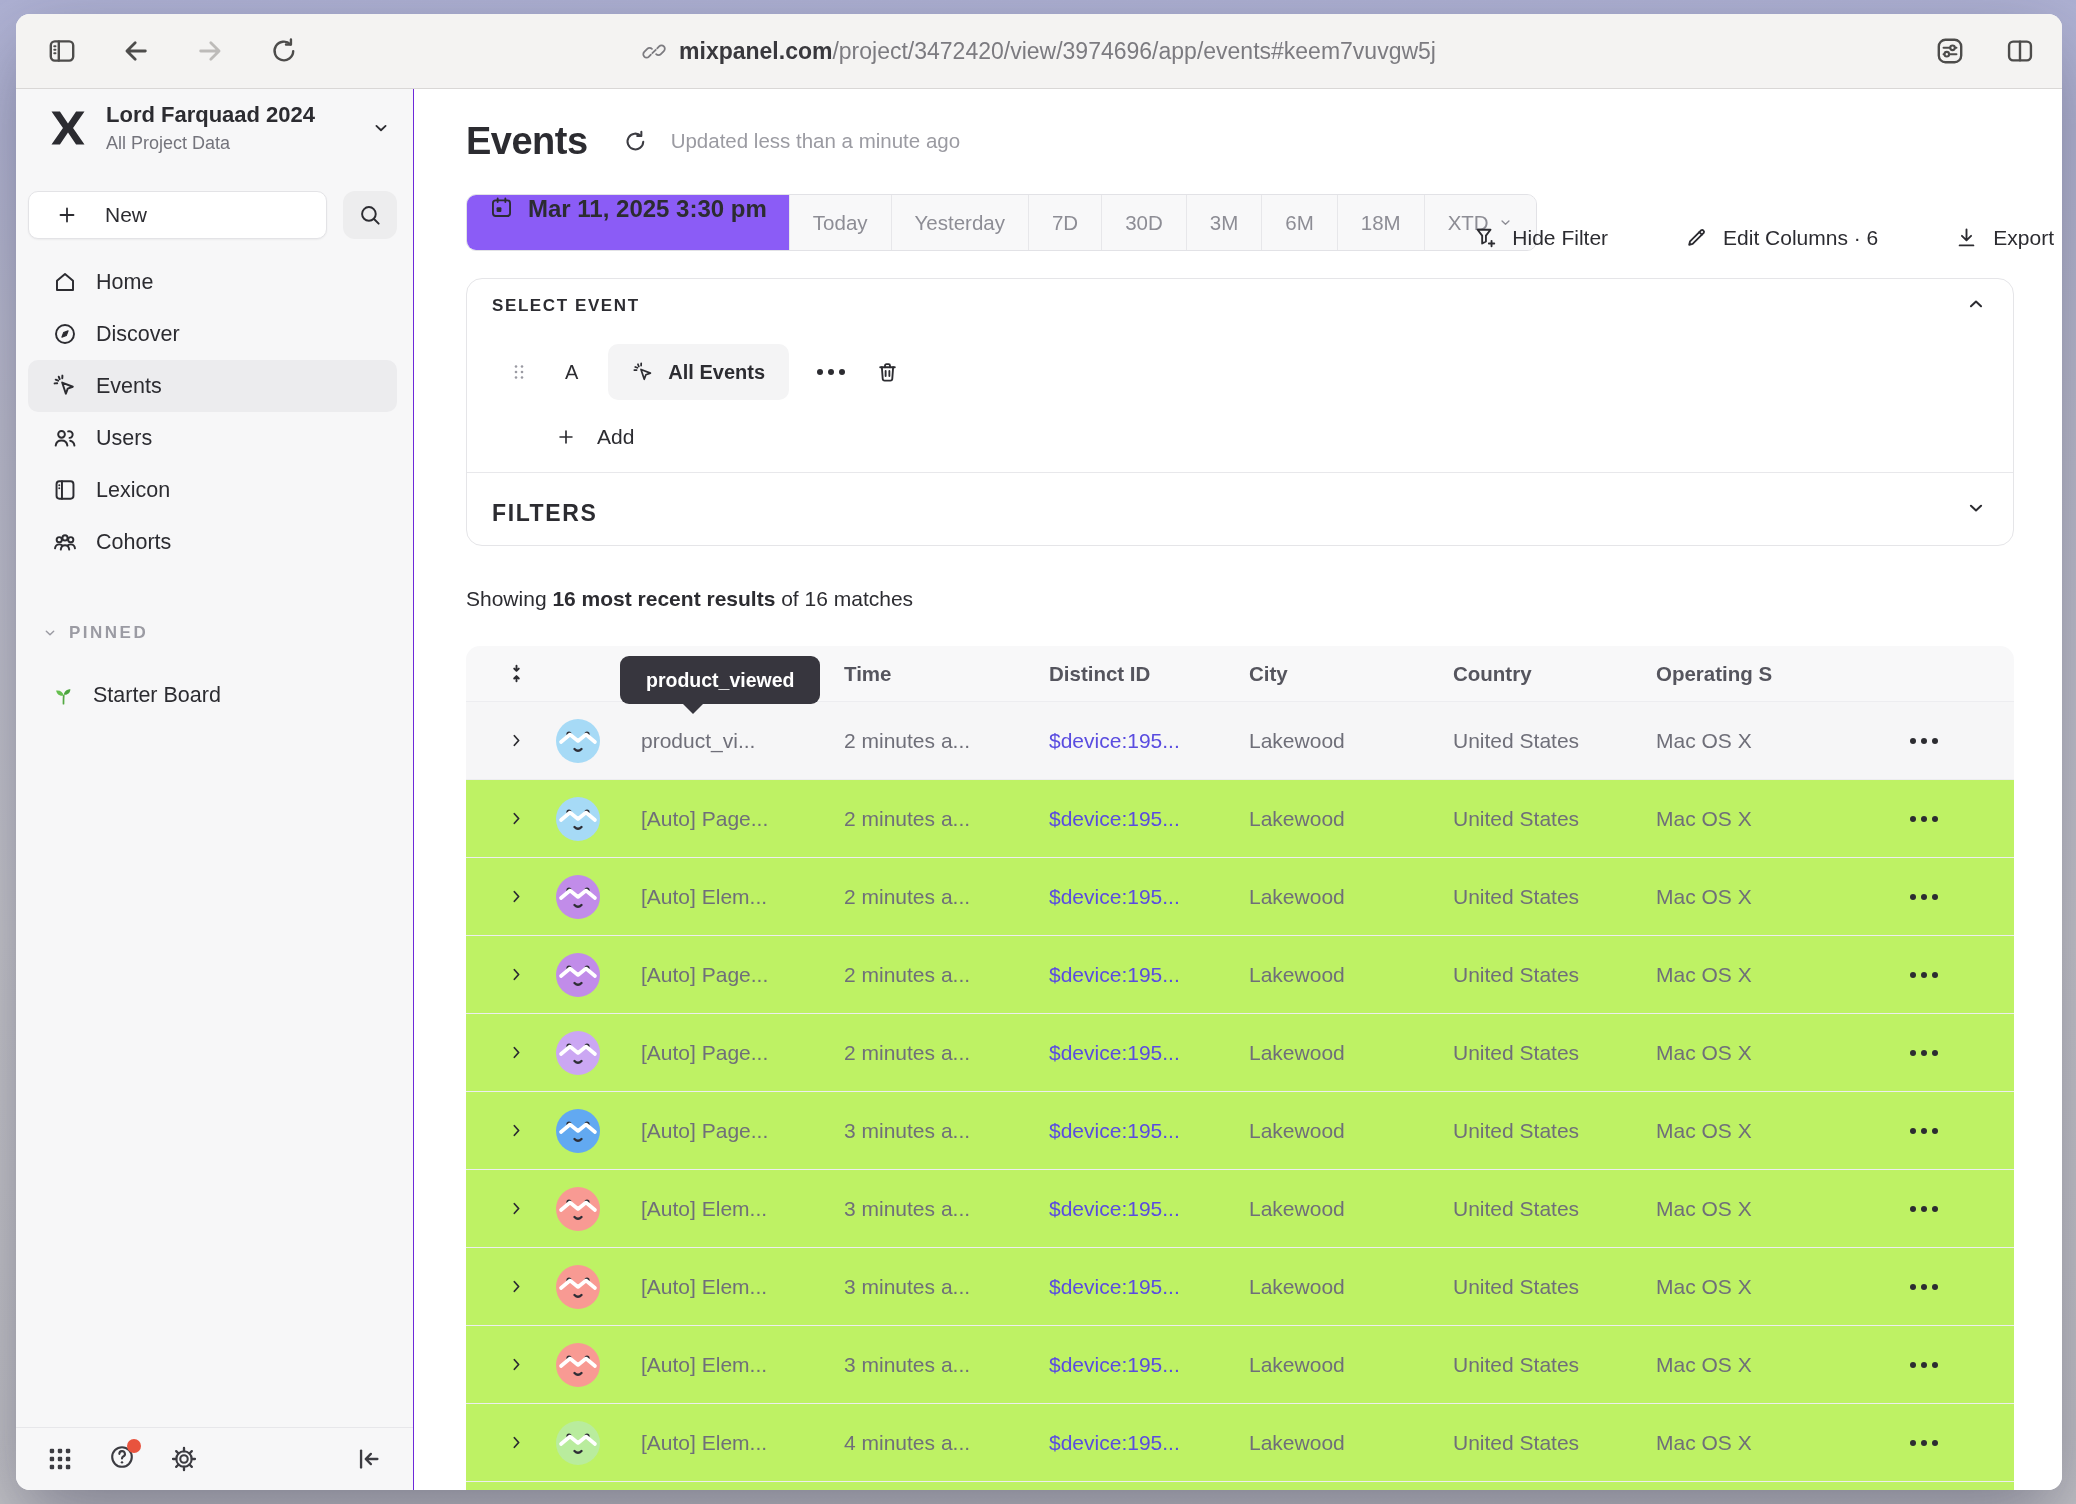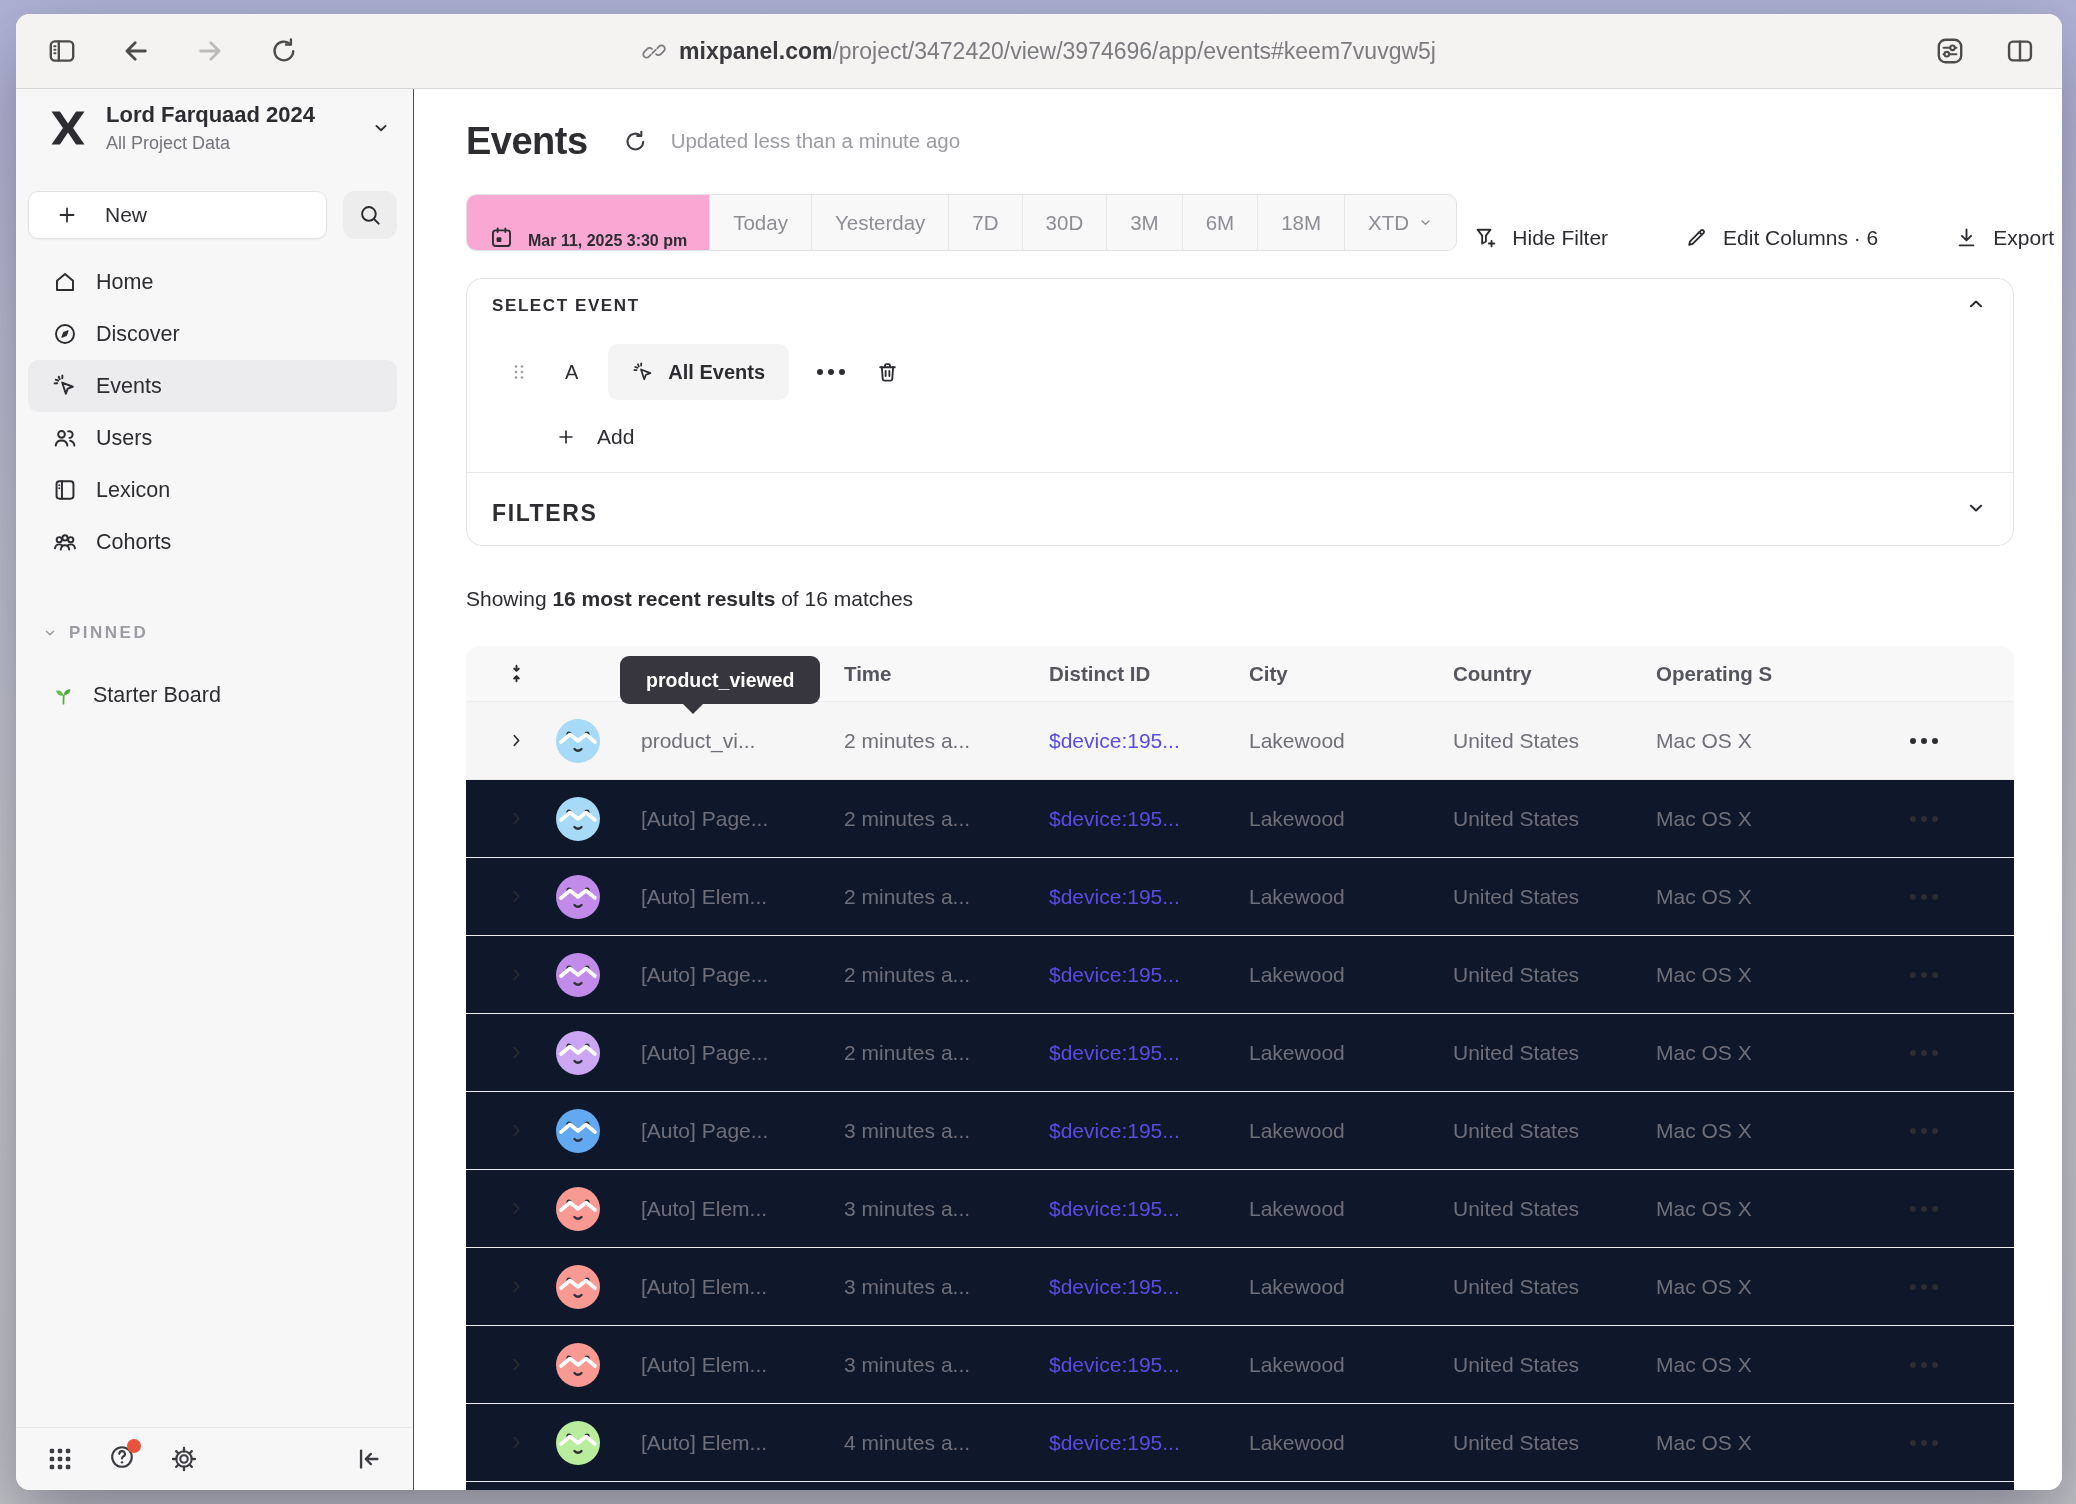--- a/index.html
+++ b/index.html
@@ -71,22 +71,22 @@
 
   
   .page-head{position:absolute;left:52px;top:24px;height:56px;display:flex;align-items:center;}
   .page-head h1{margin:0;font-size:38px;font-weight:700;letter-spacing:-.5px;}
   .refresh-btn{margin-left:34px;width:27px;height:27px;color:#3c3c42;}
   .updated{margin-left:22px;font-size:20.5px;color:#9b9ba2;}
 
   
   .date-bar{position:absolute;left:52px;top:105px;height:55px;display:flex;align-items:stretch;
     border:1px solid #e2e2e6;border-radius:10px;overflow:hidden;background:#f8f8f9;}
-  .seg-current{display:flex;align-items:flex-end;gap:14px;padding:0 22px;background:#f9a8d4;
-    font-size:16px;font-weight:600;white-space:nowrap;}
+  .seg-current{display:flex;align-items:flex-start;gap:14px;padding:0 22px;background:#8b5cf6;
+    font-size:24px;font-weight:600;white-space:nowrap;}
   .cal-ic{width:25px;height:25px;}
   .presets{display:contents;}
   .seg{display:flex;align-items:center;gap:9px;padding:0 23px;font-size:20.5px;color:#8d8d95;
     border-left:1px solid #e7e7ea;background:#f8f8f9;white-space:nowrap;}
   .seg-chev{width:15px;height:15px;color:#8d8d95;}
 
   .actions{position:absolute;right:8px;top:121px;height:55px;display:flex;align-items:center;gap:76px;}
   .action{display:flex;align-items:center;gap:14px;font-size:21px;font-weight:500;white-space:nowrap;}
   .act-ic{width:25px;height:25px;}
 
@@ -117,21 +117,21 @@
 
   
   .table{position:absolute;left:52px;top:557px;width:1548px;height:845px;overflow:hidden;
     border-radius:14px 14px 0 0;}
   .thead,.tr{display:grid;grid-template-columns:60px 64px 218px 205px 200px 204px 203px 240px 1fr;
     align-items:center;padding-left:20px;}
   .thead{height:55px;background:#f8f8f9;}
   .th{font-size:20.5px;font-weight:600;color:#55555e;padding-left:16px;white-space:nowrap;overflow:hidden;}
   .c-exph{display:flex;justify-content:center;padding:0;}
   .colall-ic{width:23px;height:23px;color:#2c2c31;}
-  .tr{height:77px;border-top:1px solid #ededf0;background:#0f172a;}
+  .tr{height:77px;border-top:1px solid #ededf0;background:#bef264;}
   .tr.hl{background:#f6f6f7;}
   .c-exp{display:flex;justify-content:center;}
   .exp-ic{width:19px;height:19px;color:#2c2c31;}
   .c-av{display:flex;justify-content:center;}
   .avatar{width:44px;height:44px;}
   .c-name{padding-left:31px;font-size:21px;color:#6f6f79;white-space:nowrap;}
   .c-txt{padding-left:16px;font-size:21px;color:#6f6f79;white-space:nowrap;}
   .c-id{padding-left:16px;font-size:21px;color:#5a4ce0;white-space:nowrap;}
   .c-menu{display:flex;padding-left:30px;}
 

